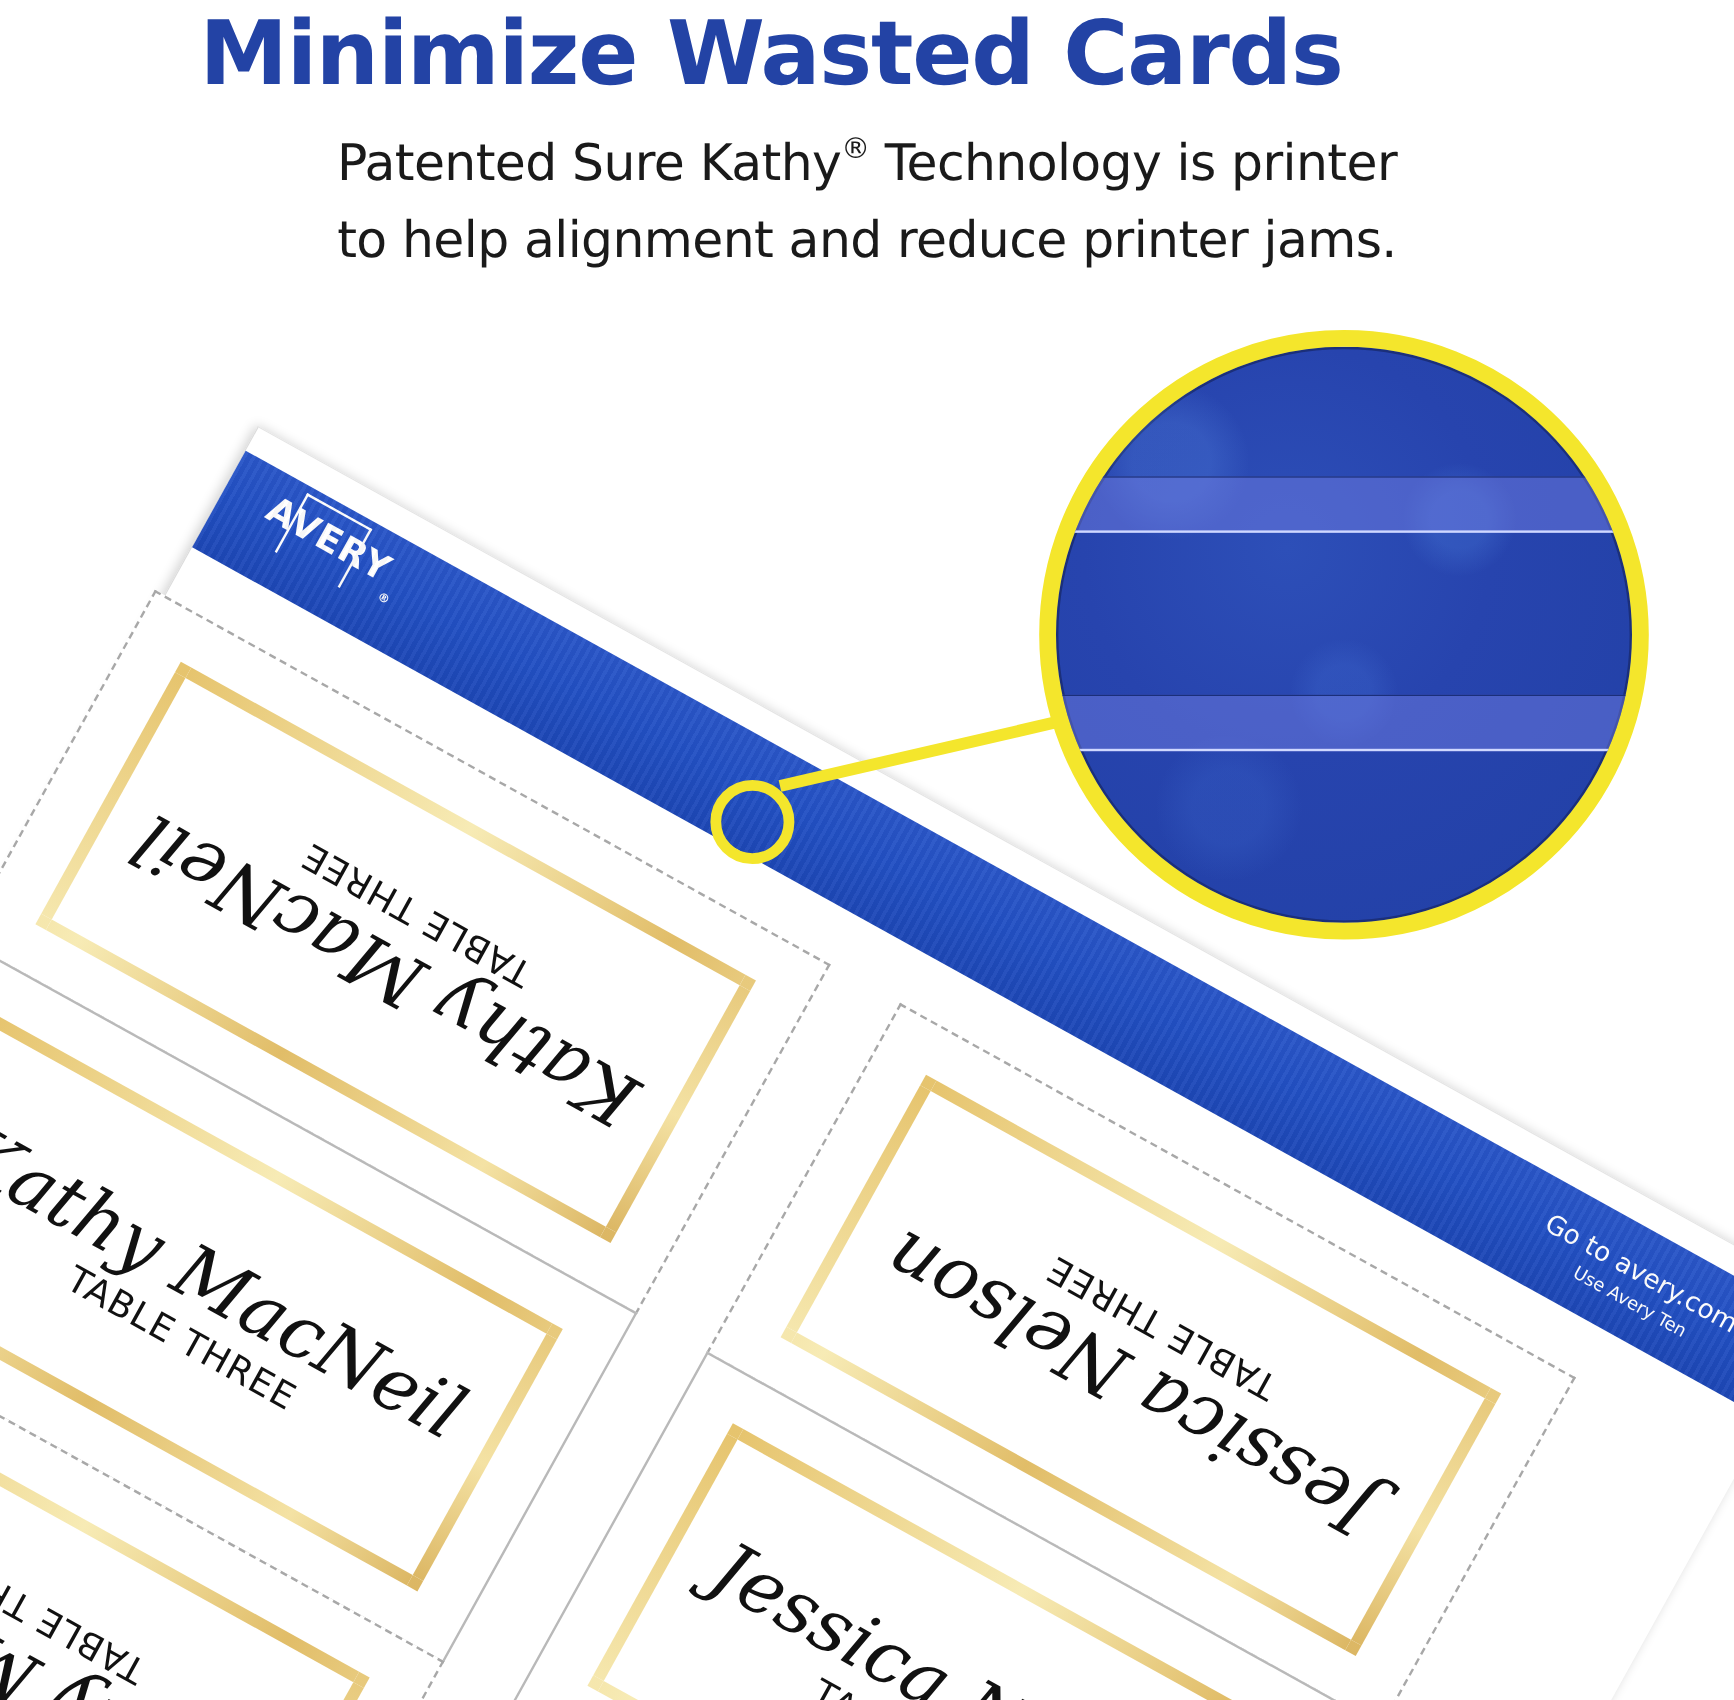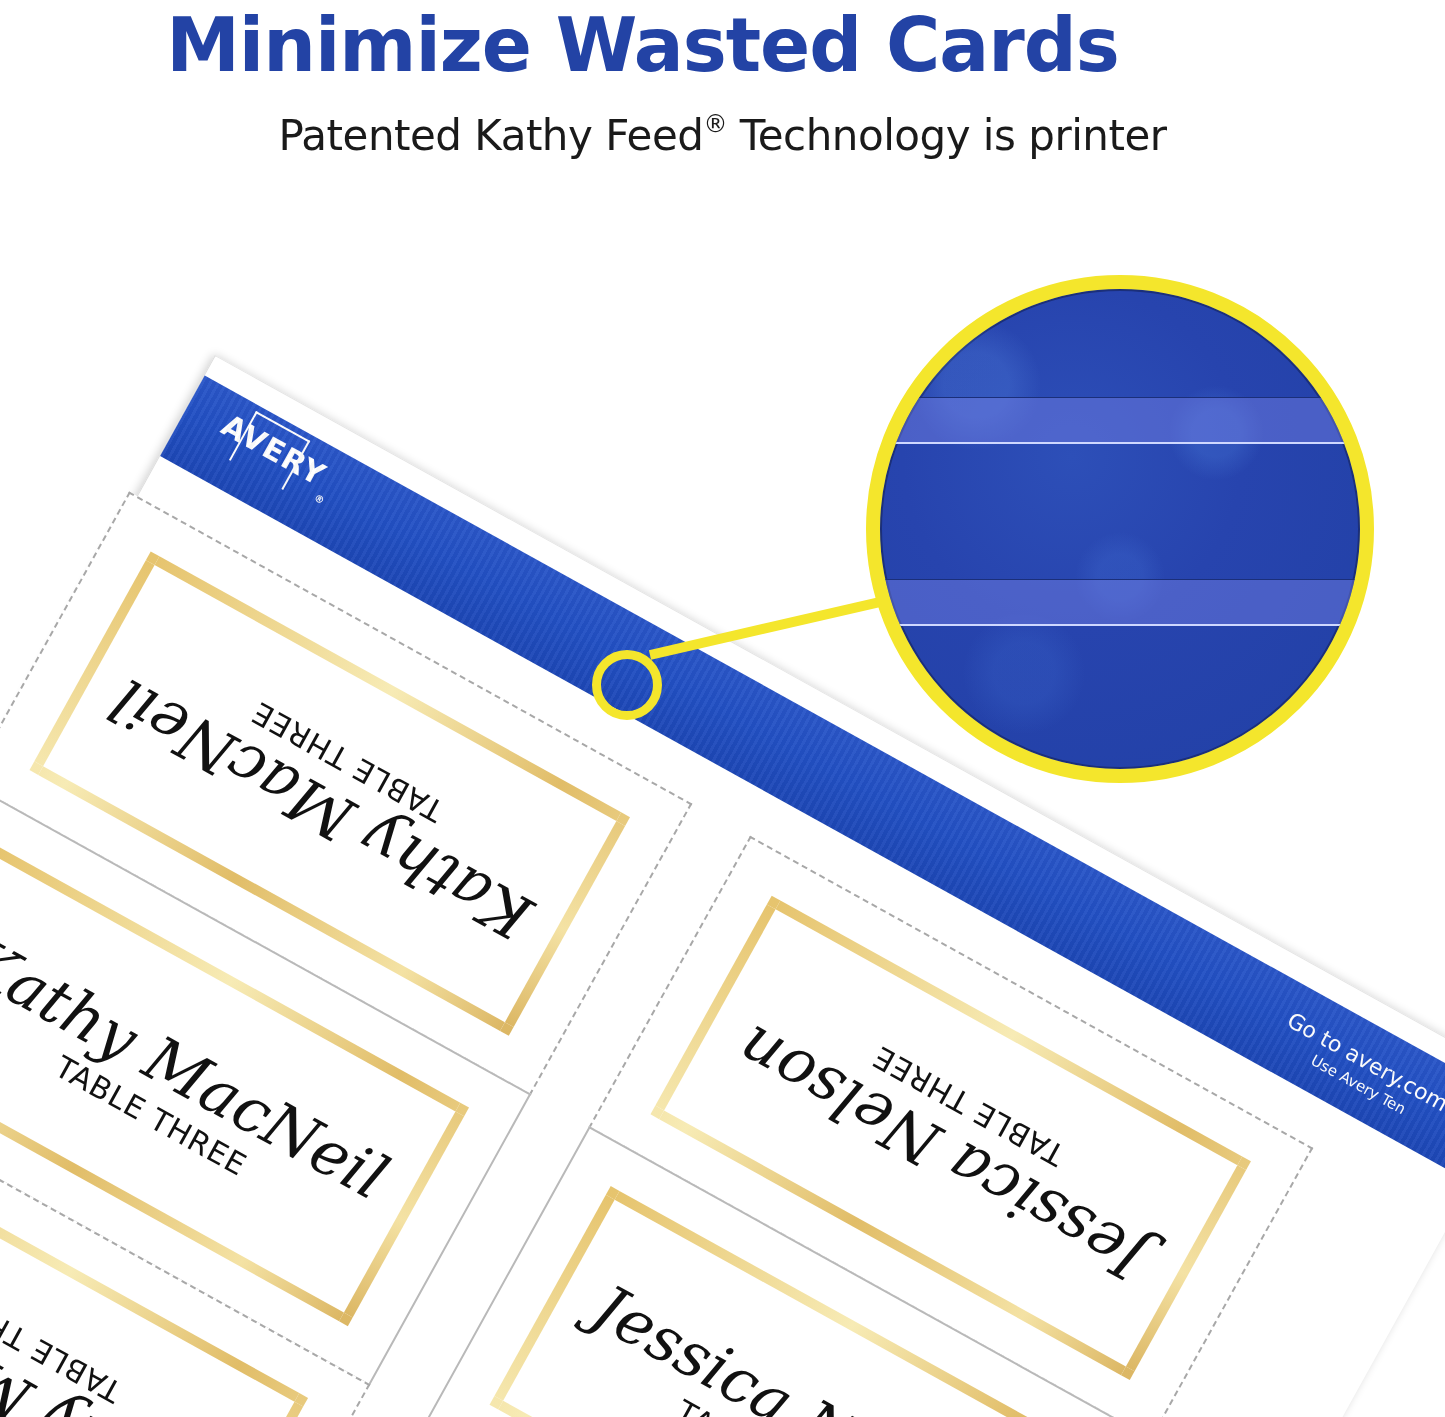--- a/index.html
+++ b/index.html
@@ -101,21 +101,22 @@
       position: absolute; left: 0; width: 100%; height: 44px;
       background: rgba(120,130,230,0.45);
       border-top: 1px solid #1b2f7a; border-bottom: 2px solid #cfd8ff;
     }
   </style>
 </head>
 <body>
 
 <div class="headline">Minimize Wasted Cards</div>
 <div class="subhead">
-  <span>Patented Kathy Feed</span><sup>®</sup><span> Technology is printer</span><br>
+  <span>Patented Sure Kathy</span><sup>®</sup><span> Technology is printer</span><br>
+  <span>to help alignment and reduce printer jams.</span>
 </div>
 
 <div class="stage">
   <div class="sheet">
     <div class="strip">
       <div class="logo-box"></div>
       <div class="logo">
         <span>AVERY</span><span class="logo-reg">®</span>
       </div>
       <div class="strip-text1">Go to avery.com</div>

